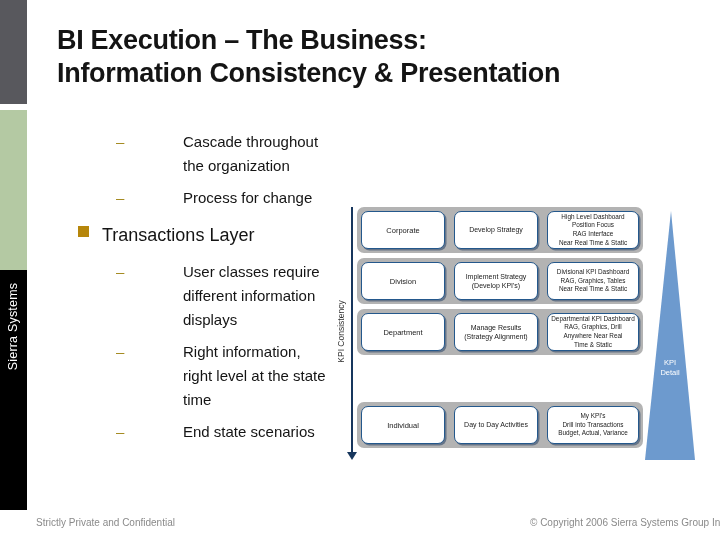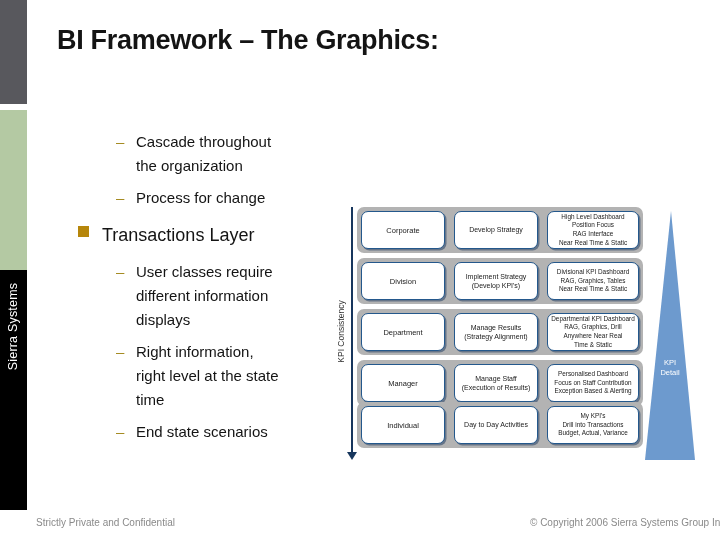--- a/index.html
+++ b/index.html
@@ -22,21 +22,21 @@
   .title { position:absolute; left:57px; top:24px; font-size:27px; font-weight:bold;
            line-height:1.22; letter-spacing:-0.3px; color:#141414; }
   
   .bullets { position:absolute; left:78px; top:130px; width:250px; }
   .li1 { display:flex; margin-bottom:10px; }
   .sq  { width:11px; height:11px; background:#b6860b; margin-top:6px; flex:none; }
   .l1text { margin-left:13px; font-size:18px; line-height:30px; width:175px; }
   .li2 { display:flex; margin:0 0 8px 38px; }
   .li2.tight { margin-bottom:10px; }
   .dash { color:#a58b22; font-size:15px; line-height:24px; width:20px; flex:none; }
-  .l2text { font-size:15px; line-height:24px; width:150px; }
+  .l2text { font-size:15px; line-height:24px; width:150px;margin-left:47px; }
   
   .diagram { position:absolute; left:327px; top:198px; width:373px; height:270px; }
   .axis-line { position:absolute; left:24px; top:9px; width:2px; height:246px; background:#17365d; }
   .axis-arrow { position:absolute; left:20px; top:254px; width:0; height:0;
     border-left:5px solid transparent; border-right:5px solid transparent;
     border-top:8px solid #17365d; }
   .axis-label { position:absolute; left:-31px; top:128px; width:90px; height:11px;
     transform:rotate(-90deg); text-align:center; font-size:8.5px; color:#333; white-space:nowrap; }
   .drow { position:absolute; left:30px; width:286px; height:46px; background:#b3b3b3;
     border-radius:7px; display:flex; align-items:center; padding:0 4px; gap:9px; }
@@ -57,21 +57,22 @@
 </style>
 </head>
 <body>
 
 <div class="band band-gray"></div>
 <div class="band band-green"></div>
 <div class="band band-black"></div>
 <div class="brand-vert">Sierra Systems</div>
 
 <div class="title">
-  <div>BI Framework – The Graphics:</div>
+  <div>BI Execution – The Business:</div>
+  <div>Information Consistency &amp; Presentation</div>
 </div>
 
 <div class="bullets">
   <div class="li2">
     <span class="dash">–</span>
     <div class="l2text">Cascade throughout the organization</div>
   </div>
   <div class="li2 tight">
     <span class="dash">–</span>
     <div class="l2text">Process for change</div>
@@ -117,28 +118,20 @@
   </div>
   <div class="drow r2">
     <div class="dbox c1">Department</div>
     <div class="dbox c2">Manage Results
 (Strategy Alignment)</div>
     <div class="dbox c3">Departmental KPI Dashboard
 RAG, Graphics, Drill
 Anywhere Near Real
 Time &amp; Static</div>
   </div>
-  <div class="drow r3">
-    <div class="dbox c1">Manager</div>
-    <div class="dbox c2">Manage Staff
-(Execution of Results)</div>
-    <div class="dbox c3">Personalised Dashboard
-Focus on Staff Contribution
-Exception Based &amp; Alerting</div>
-  </div>
   <div class="drow r4">
     <div class="dbox c1">Individual</div>
     <div class="dbox c2">Day to Day Activities</div>
     <div class="dbox c3">My KPI's
 Drill into Transactions
 Budget, Actual, Variance</div>
   </div>
 
   <div class="tri"></div>
   <div class="tri-label">KPI

